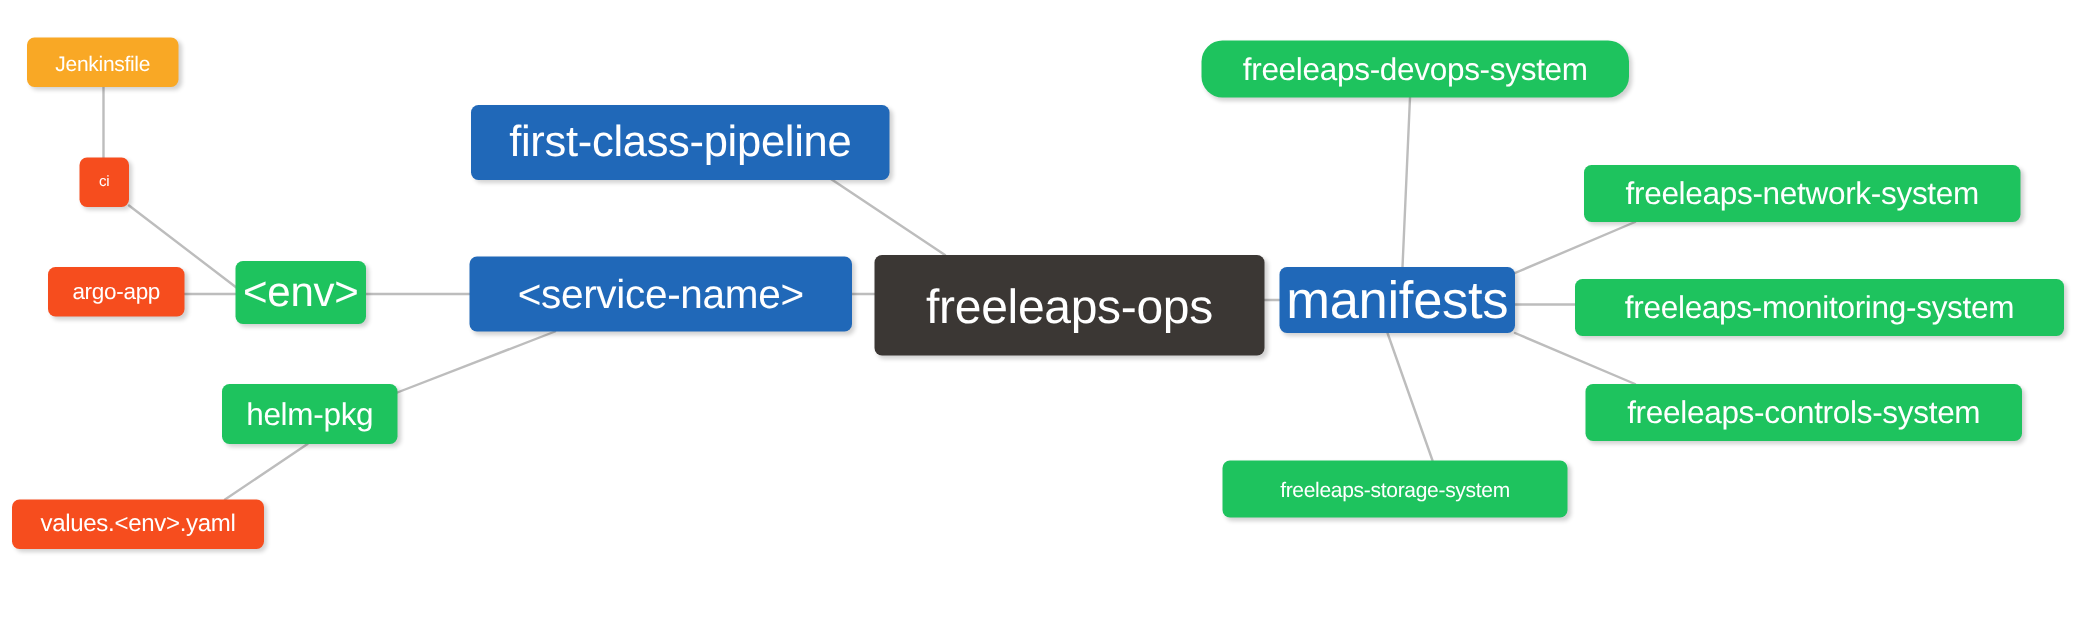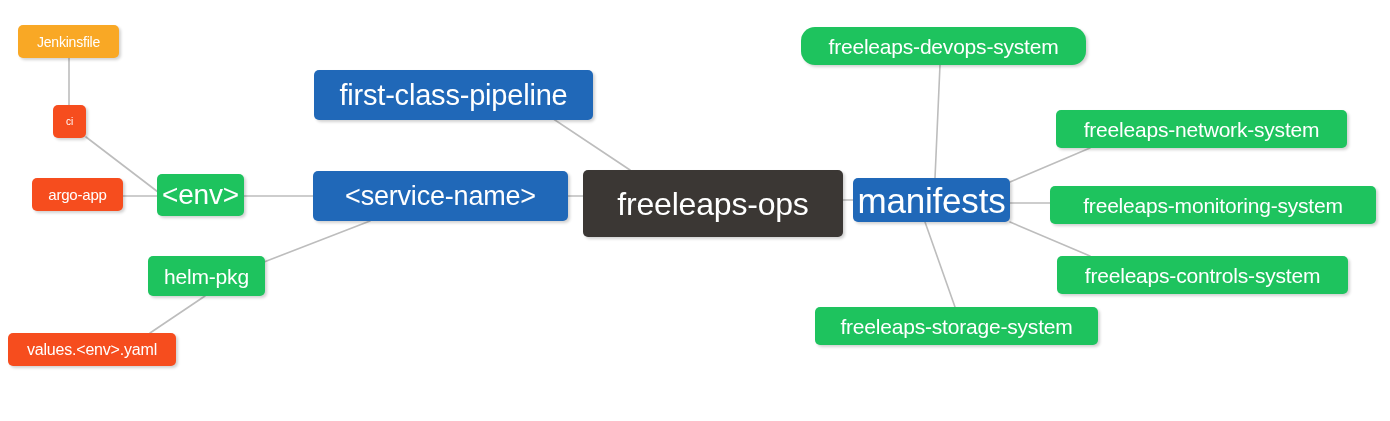--- a/index.html
+++ b/index.html
@@ -98,17 +98,17 @@
       </div>
       <div class="node" style="left: 1056px; top: 110px; width: 291px; height: 38px; background: rgb(30, 195, 94); font-size: 21px;">
         <span class="node-label">freeleaps-network-system</span>
       </div>
       <div class="node" style="left: 1050px; top: 186px; width: 326px; height: 38px; background: rgb(30, 195, 94); font-size: 21px;">
         <span class="node-label">freeleaps-monitoring-system</span>
       </div>
       <div class="node" style="left: 1057px; top: 256px; width: 291px; height: 38px; background: rgb(30, 195, 94); font-size: 21px;">
         <span class="node-label">freeleaps-controls-system</span>
       </div>
-      <div class="node" style="left: 815px; top: 307px; width: 283px; height: 38px; background: rgb(30, 195, 94); font-size: 21px;">
+      <div class="node" style="left: 815px; top: 307px; width: 230px; height: 38px; background: rgb(30, 195, 94); font-size: 14px;">
         <span class="node-label">freeleaps-storage-system</span>
       </div>
     </div>
 </div>
 
 </body></html>

